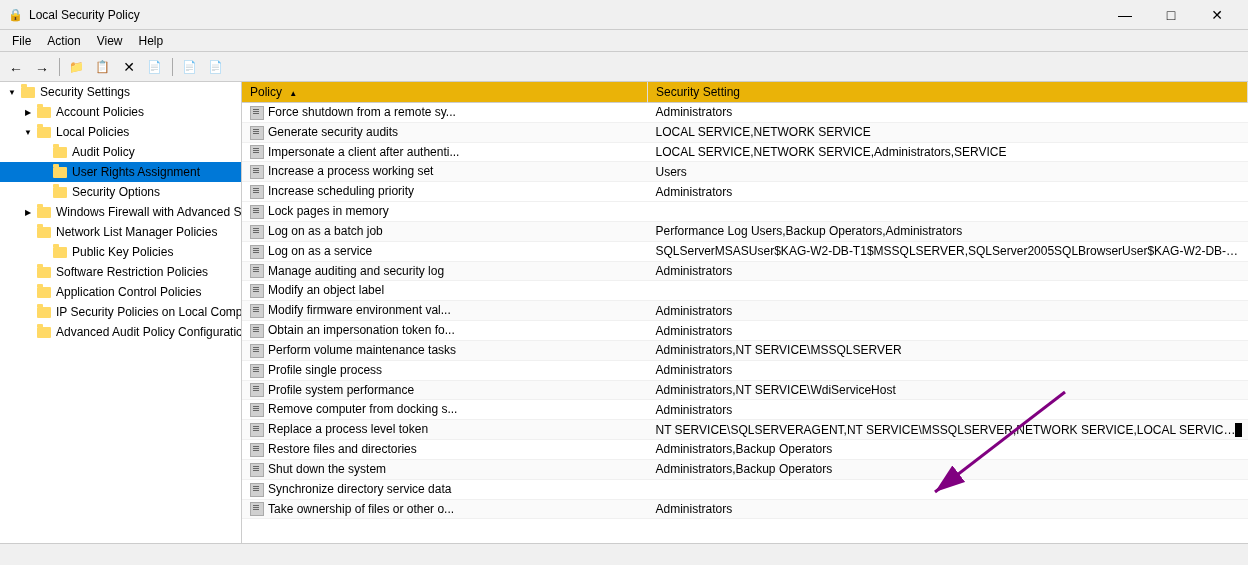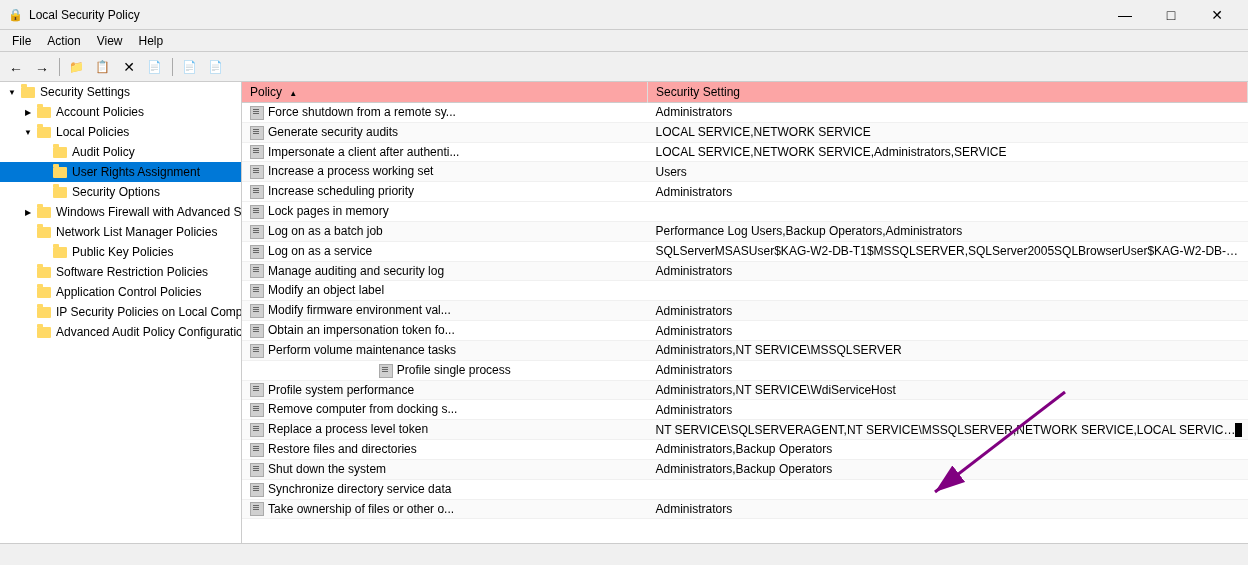--- a/index.html
+++ b/index.html
@@ -183,21 +183,21 @@
       z-index: 1;
     }
 
     th {
       text-align: left;
       padding: 3px 8px;
       font-weight: normal;
       border-right: 1px solid #ddd;
       cursor: pointer;
       white-space: nowrap;
-      background: #fca5a5;
+      background: #eab308;
     }
 
     td {
       padding: 2px 8px;
       border-bottom: 1px solid #f0f0f0;
       white-space: nowrap;
       overflow: hidden;
       text-overflow: ellipsis;
     }
 
@@ -447,21 +447,21 @@
               </tr>
               <tr class="even">
                 <td style="max-width: 400px; overflow: hidden; text-overflow: ellipsis;"><span class="policy-icon"></span><span>Obtain an impersonation token fo...</span></td>
                 <td style="max-width: 600px; overflow: hidden; text-overflow: ellipsis;">Administrators</td>
               </tr>
               <tr class="odd">
                 <td style="max-width: 400px; overflow: hidden; text-overflow: ellipsis;"><span class="policy-icon"></span><span>Perform volume maintenance tasks</span></td>
                 <td style="max-width: 600px; overflow: hidden; text-overflow: ellipsis;">Administrators,NT SERVICE\MSSQLSERVER</td>
               </tr>
               <tr class="even">
-                <td style="max-width: 400px; overflow: hidden; text-overflow: ellipsis; text-align: center;"><span class="policy-icon"></span><span>Profile single process</span></td>
+                <td style="max-width: 400px; overflow: hidden; text-overflow: ellipsis;"><span class="policy-icon"></span><span>Profile single process</span></td>
                 <td style="max-width: 600px; overflow: hidden; text-overflow: ellipsis;">Administrators</td>
               </tr>
               <tr class="odd">
                 <td style="max-width: 400px; overflow: hidden; text-overflow: ellipsis;"><span class="policy-icon"></span><span>Profile system performance</span></td>
                 <td style="max-width: 600px; overflow: hidden; text-overflow: ellipsis;">Administrators,NT SERVICE\WdiServiceHost</td>
               </tr>
               <tr class="even">
                 <td style="max-width: 400px; overflow: hidden; text-overflow: ellipsis;"><span class="policy-icon"></span><span>Remove computer from docking s...</span></td>
                 <td style="max-width: 600px; overflow: hidden; text-overflow: ellipsis;">Administrators</td>
               </tr>

